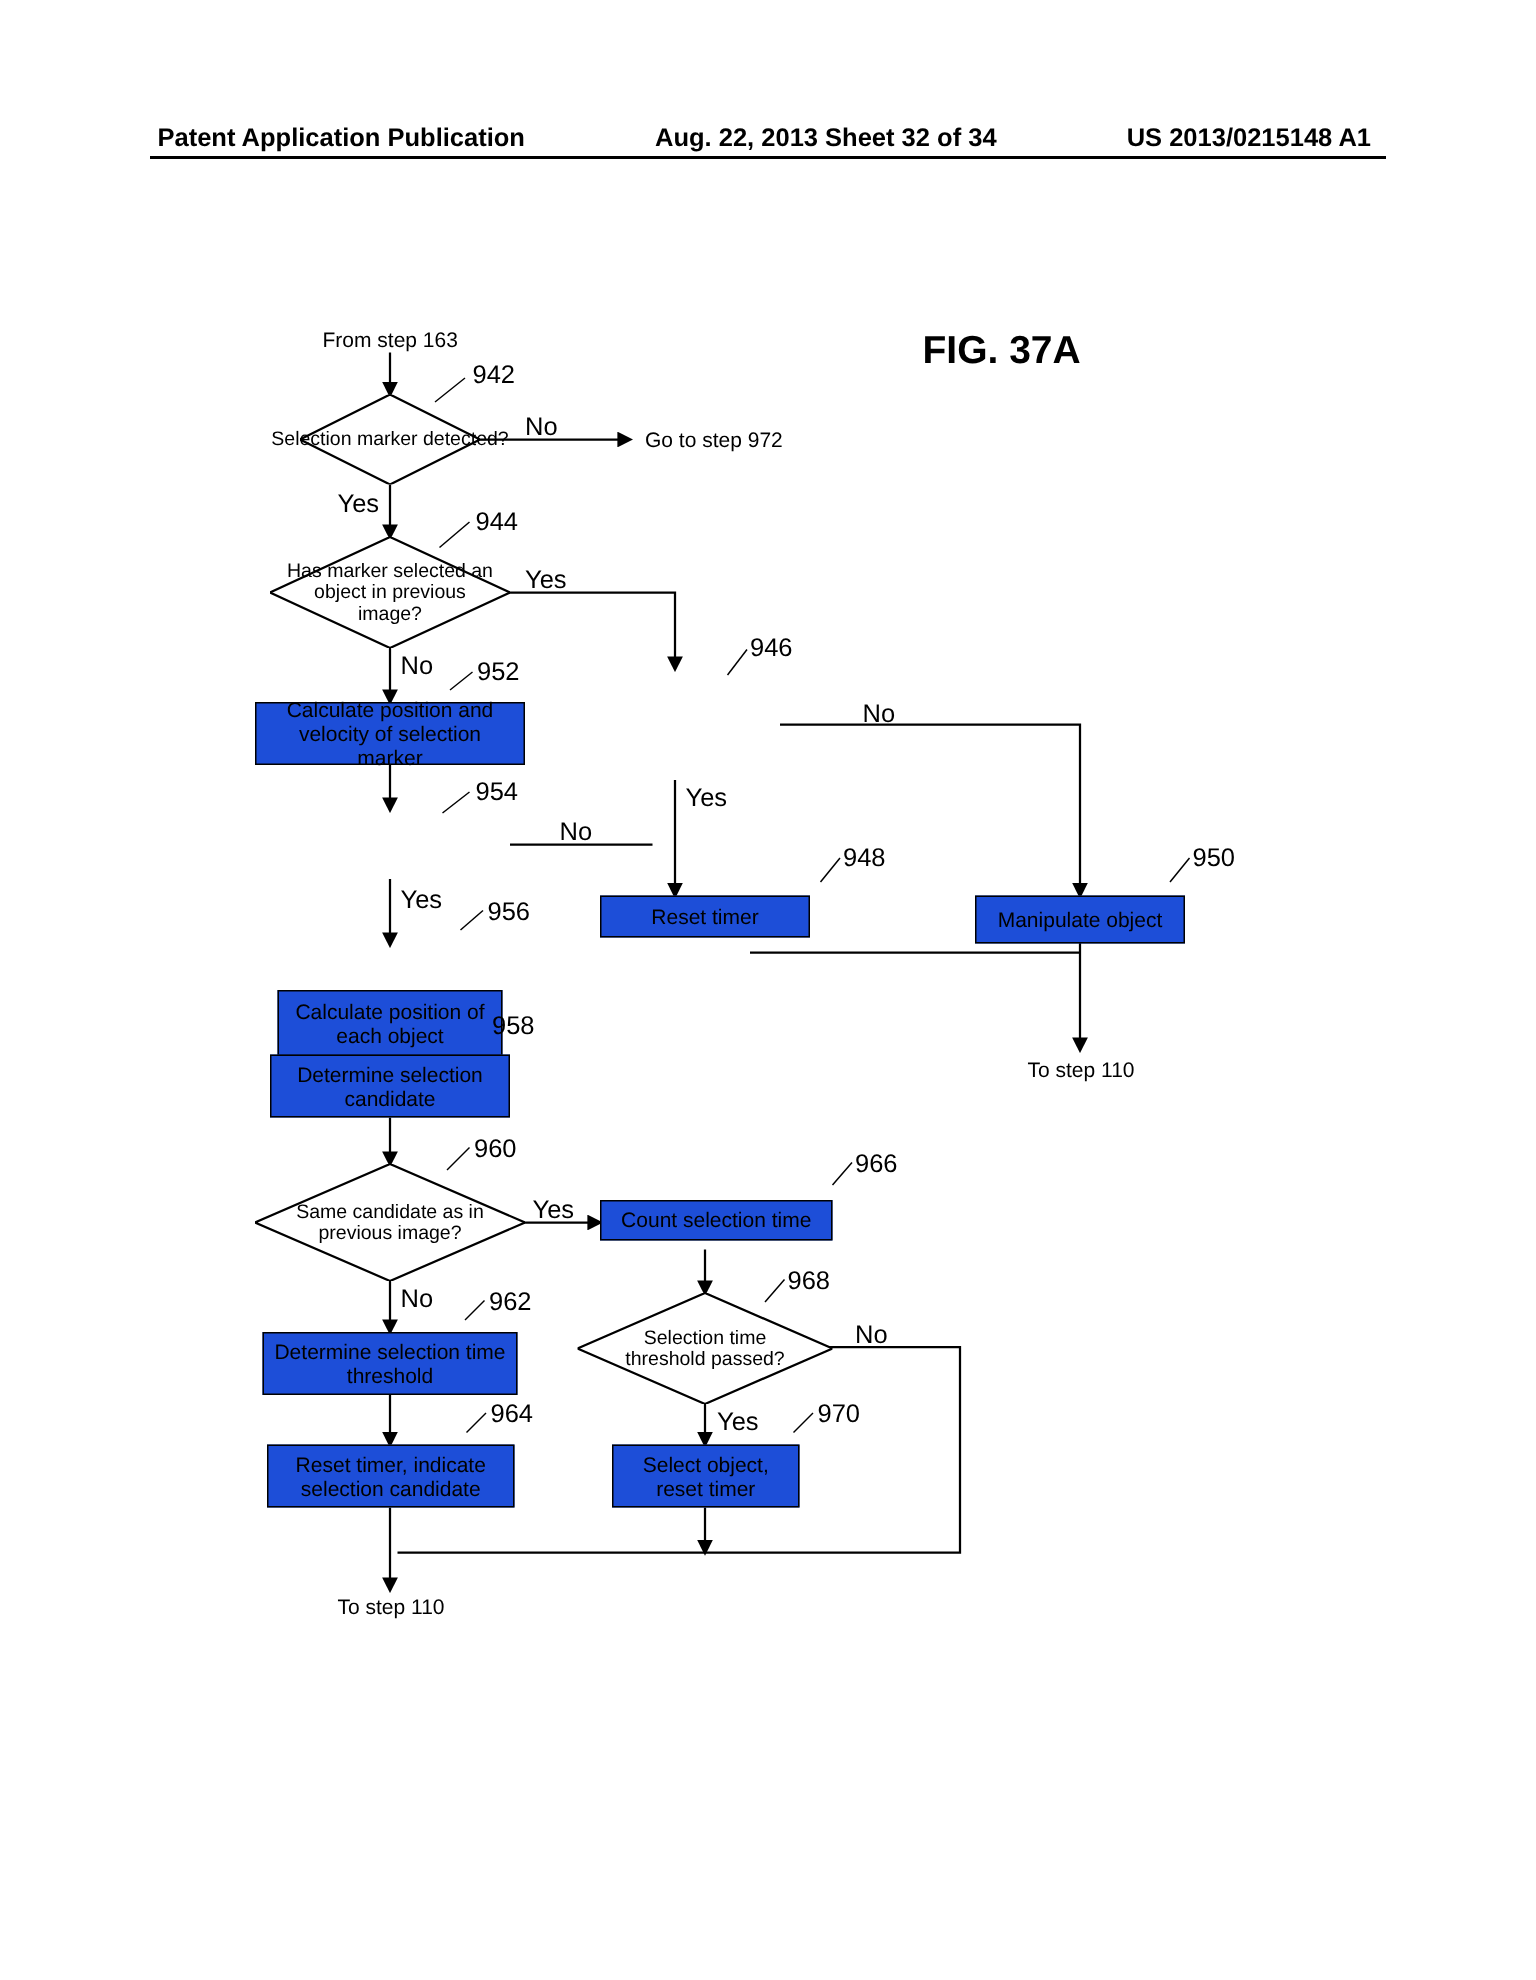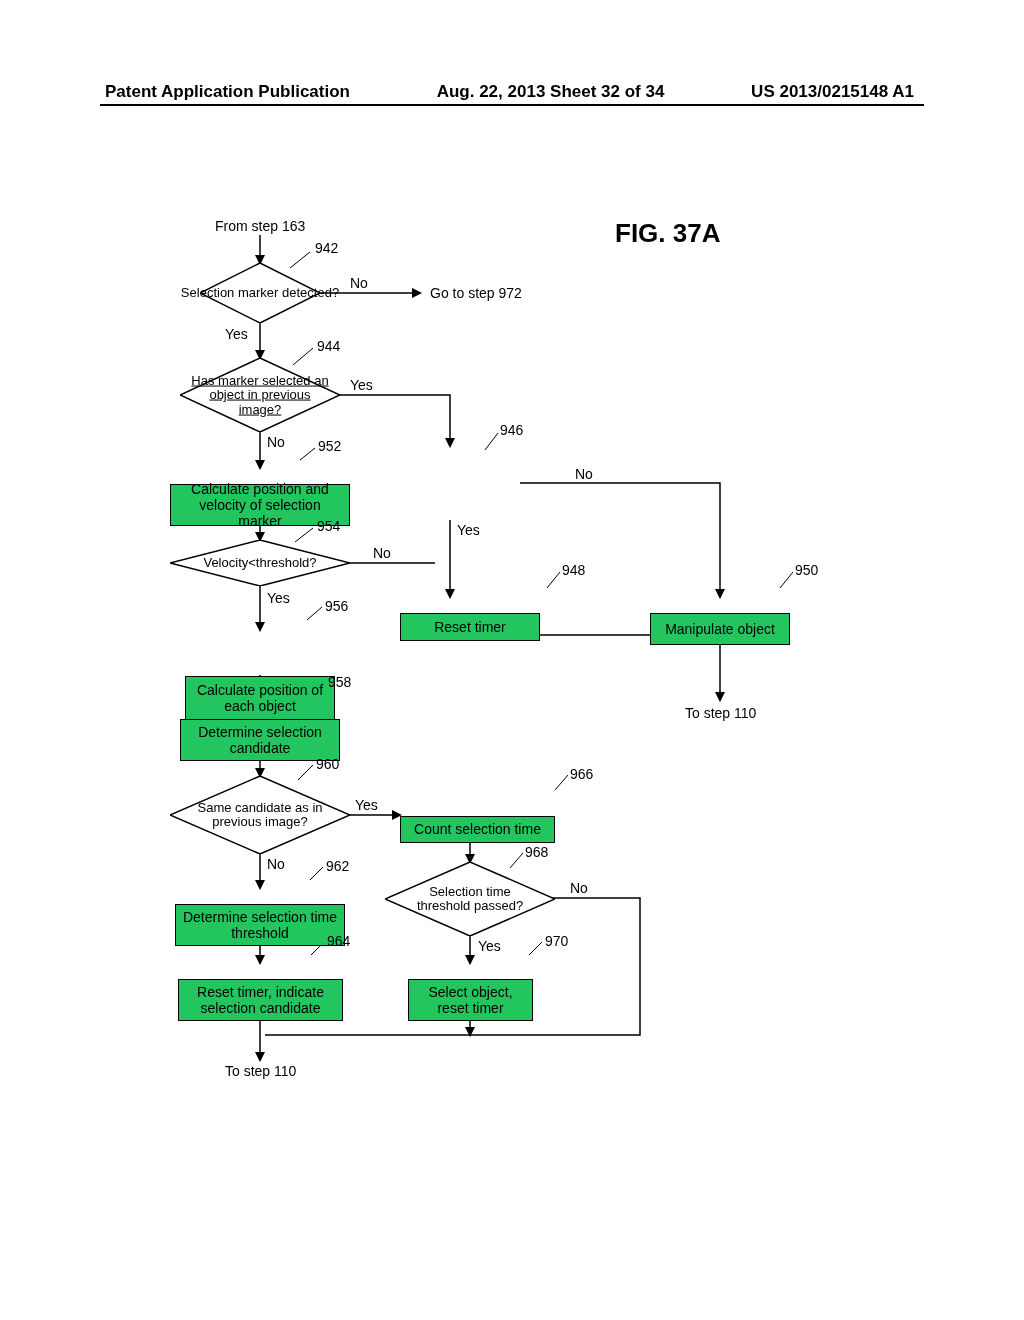--- a/index.html
+++ b/index.html
@@ -36,47 +36,46 @@
     border-top: 2px solid #000;
   }
   .node {
     position: absolute;
     font-size: 14px;
     text-align: center;
     line-height: 1.15;
   }
   .rect {
     border: 1.5px solid #000;
-    background: #22c55e;
+    background: #1d4ed8;
     display: flex;
     align-items: center;
     justify-content: center;
     padding: 4px 6px;
     box-sizing: border-box;
-    margin-top: 16px;
   }
   .diamond-wrap {
     position: absolute;
   }
   .diamond-label {
     position: absolute;
     left: 50%;
     top: 50%;
     transform: translate(-50%, -50%);
     width: 160px;
     font-size: 13px;
     text-align: center;
     line-height: 1.1;
   }
   .plain {
     position: absolute;
     font-size: 14px;
   }
   .small {
-    font-size: 14px;
+    font-size: 17px;
   }
   .fig-title {
     position: absolute;
     font-size: 26px;
     font-weight: bold;
   }
   svg.lines {
     position: absolute;
     left: 0;
     top: 0;
@@ -195,41 +194,35 @@
   </div>
   <div class="plain small" style="left:315px; top:240px;">942</div>
   <div class="plain small" style="left:350px; top:275px;">No</div>
   <div class="plain" style="left:430px; top:285px;">Go to step 972</div>
   <div class="plain small" style="left:225px; top:326px;">Yes</div>
 
   <div class="diamond-wrap" style="left:200px; top:358px; width:120px; height:74px;">
     <svg width="160" height="74" viewBox="0 0 160 74" style="position:absolute; left:-20px; top:0;">
       <polygon points="80,0 160,37 80,74 0,37" fill="#fff" stroke="#000" stroke-width="1.5"></polygon>
     </svg>
-    <div class="diamond-label" style="width:140px;text-decoration:underline;">Has marker selected an object in previous image?</div>
+    <div class="diamond-label" style="width:140px;">Has marker selected an object in previous image?</div>
   </div>
   <div class="plain small" style="left:317px; top:338px;">944</div>
   <div class="plain small" style="left:350px; top:377px;">Yes</div>
   <div class="plain small" style="left:267px; top:434px;">No</div>
 
   <div class="node rect" style="left:170px; top:468px; width:180px; height:42px;">
     <span>Calculate position and velocity of selection marker</span>
   </div>
   <div class="plain small" style="left:318px; top:438px;">952</div>
 
   <div class="plain small" style="left:500px; top:422px;">946</div>
   <div class="plain small" style="left:575px; top:466px;">No</div>
   <div class="plain small" style="left:457px; top:522px;">Yes</div>
 
-  <div class="diamond-wrap" style="left:190px; top:540px; width:140px; height:46px;">
-    <svg width="180" height="46" viewBox="0 0 180 46" style="position:absolute; left:-20px; top:0;">
-      <polygon points="90,0 180,23 90,46 0,23" fill="#fff" stroke="#000" stroke-width="1.5"></polygon>
-    </svg>
-    <div class="diamond-label" style="width:150px;">Velocity&lt;threshold?</div>
-  </div>
   <div class="plain small" style="left:317px; top:518px;">954</div>
   <div class="plain small" style="left:373px; top:545px;">No</div>
   <div class="plain small" style="left:267px; top:590px;">Yes</div>
 
   <div class="node rect" style="left:400px; top:597px; width:140px; height:28px;">
     <span>Reset timer</span>
   </div>
   <div class="plain small" style="left:562px; top:562px;text-align:right;">948</div>
 
   <div class="node rect" style="left:650px; top:597px; width:140px; height:32px;">

